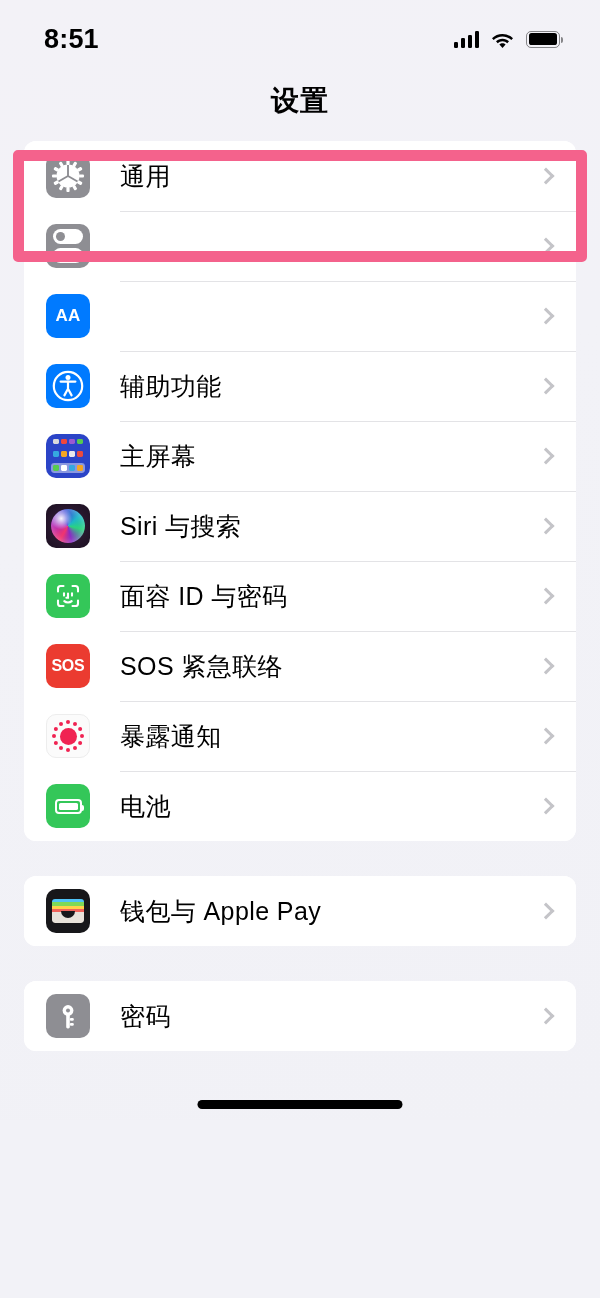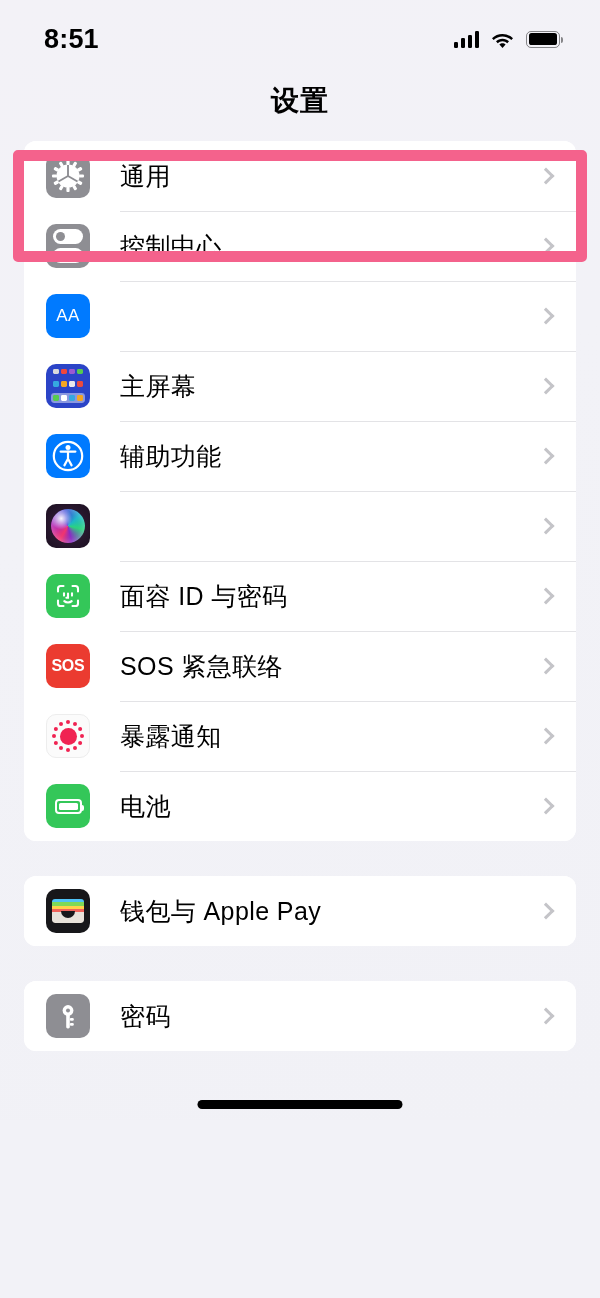--- a/index.html
+++ b/index.html
@@ -102,21 +102,21 @@
   .ic-exp{ background:#FBFBFB; border:1px solid #EDEDED; }
   .ic-batt{ background:#34C759; }
   .ic-priv{ background:#007AFF; }
   .ic-appstore{ background:linear-gradient(170deg,#42C4FA 0%,#1479F0 100%); }
   .ic-wallet{ background:#17171A; }
   .ic-key{ background:#8E8E93; }
 
   .gear svg, .cc svg, .acc svg, .wall svg, .face svg,
   .priv svg, .appstore svg, .batt2 svg, .key svg { display:block; }
 
-  .aa{ color:#fff; font-size:17px; font-weight:400; letter-spacing:0.3px; }
+  .aa{ color:#fff; font-size:17px; font-weight:700; letter-spacing:0.3px; }
   .sostxt{ color:#fff; font-size:16px; font-weight:800; letter-spacing:-0.2px; }
 
   .homegrid{
     width:36px; height:34px; display:flex; flex-direction:column;
     justify-content:space-between; align-items:center;
   }
   .hg-row{ display:flex; gap:2.6px; }
   .hg-row span{ width:5.4px; height:5.4px; border-radius:1.4px; }
   .hg-dock{
     display:flex; gap:2.6px; background:rgba(255,255,255,0.45);
@@ -251,28 +251,40 @@
         <div class="ico ic-cc">
           <div class="ccwrap">
             <div class="ccsw left">
                 <i></i>
               </div>
             <div class="ccsw right">
                 <i></i>
               </div>
           </div>
         </div>
-        <div class="label">控制中心</div>
         <div class="chev"></div>
       </div>
 
       <div class="row">
         <div class="ico ic-disp">
           <span class="aa">AA</span>
         </div>
+        <div class="chev"></div>
+      </div>
+
+      <div class="row">
+        <div class="ico ic-acc acc">
+          <svg width="36" height="36" viewBox="0 0 36 36">
+            <circle cx="18" cy="18" r="14.2" fill="none" stroke="#fff" stroke-width="2.2"></circle>
+            <circle cx="18" cy="9.6" r="2.5" fill="#fff"></circle>
+            <path d="M10.6 13.6h14.8" stroke="#fff" stroke-width="2.2" stroke-linecap="round"></path>
+            <path d="M18 13.6v7.2M18 20.8l-3.6 6.6M18 20.8l3.6 6.6" stroke="#fff" stroke-width="2.2" stroke-linecap="round" fill="none"></path>
+          </svg>
+        </div>
+        <div class="label">辅助功能</div>
         <div class="chev"></div>
       </div>
 
       <div class="row">
         <div class="ico ic-home">
           <div class="homegrid">
             <div class="hg-row">
               <span style="background:#D8D8DC"></span>
                 <span style="background:#F0473C"></span>
               <span style="background:#9B59D0"></span>
@@ -289,38 +301,26 @@
                 <span style="background:#FFFFFF"></span>
               <span style="background:#36A8E0"></span>
                 <span style="background:#F5A623"></span>
             </div>
           </div>
         </div>
         <div class="label">主屏幕</div>
         <div class="chev"></div>
       </div>
 
-      <div class="row">
-        <div class="ico ic-acc acc">
-          <svg width="36" height="36" viewBox="0 0 36 36">
-            <circle cx="18" cy="18" r="14.2" fill="none" stroke="#fff" stroke-width="2.2"></circle>
-            <circle cx="18" cy="9.6" r="2.5" fill="#fff"></circle>
-            <path d="M10.6 13.6h14.8" stroke="#fff" stroke-width="2.2" stroke-linecap="round"></path>
-            <path d="M18 13.6v7.2M18 20.8l-3.6 6.6M18 20.8l3.6 6.6" stroke="#fff" stroke-width="2.2" stroke-linecap="round" fill="none"></path>
-          </svg>
-        </div>
-        <div class="label">辅助功能</div>
-        <div class="chev"></div>
-      </div>
-
 
       <div class="row">
         <div class="ico ic-siri">
           <div class="siriorb"></div>
         </div>
+        <div class="label">Siri 与搜索</div>
         <div class="chev"></div>
       </div>
 
       <div class="row">
         <div class="ico ic-face face">
           <svg width="34" height="34" viewBox="0 0 34 34">
             <g fill="none" stroke="#fff" stroke-width="2.1" stroke-linecap="round">
               <path d="M7 12.5V9.6A2.6 2.6 0 0 1 9.6 7h2.9"></path>
               <path d="M27 12.5V9.6A2.6 2.6 0 0 0 24.4 7h-2.9"></path>
               <path d="M7 21.5v2.9A2.6 2.6 0 0 0 9.6 27h2.9"></path>

